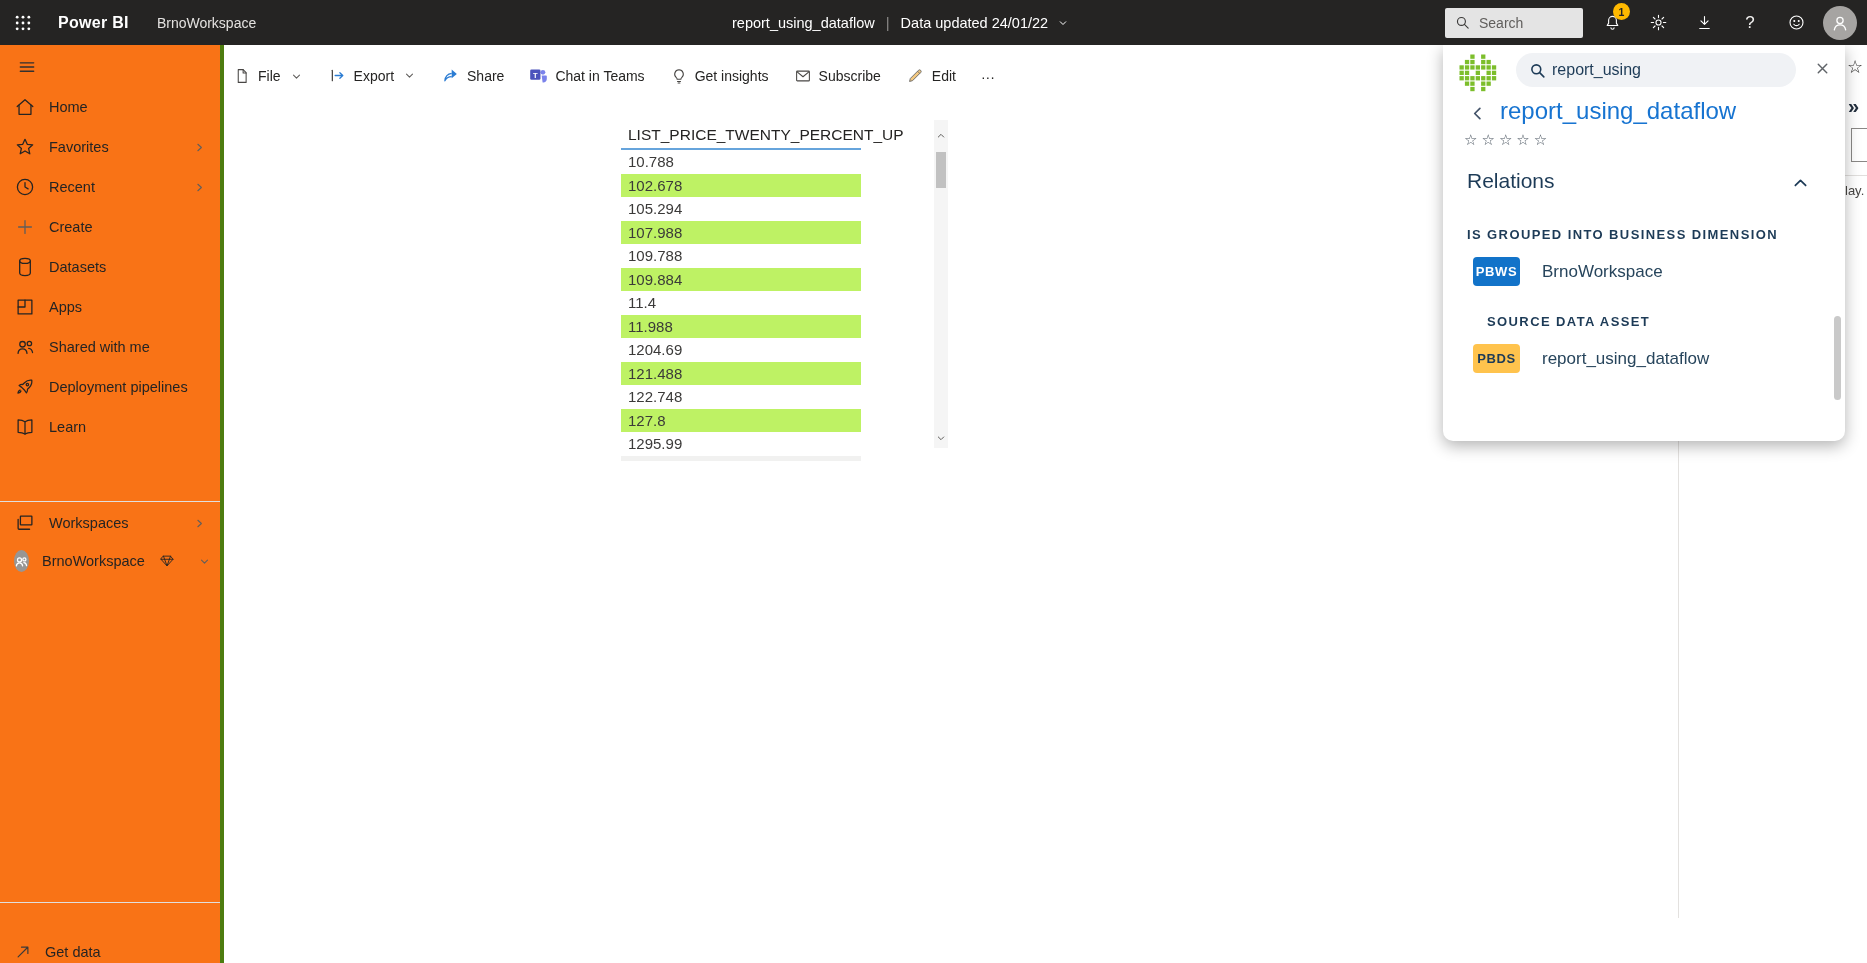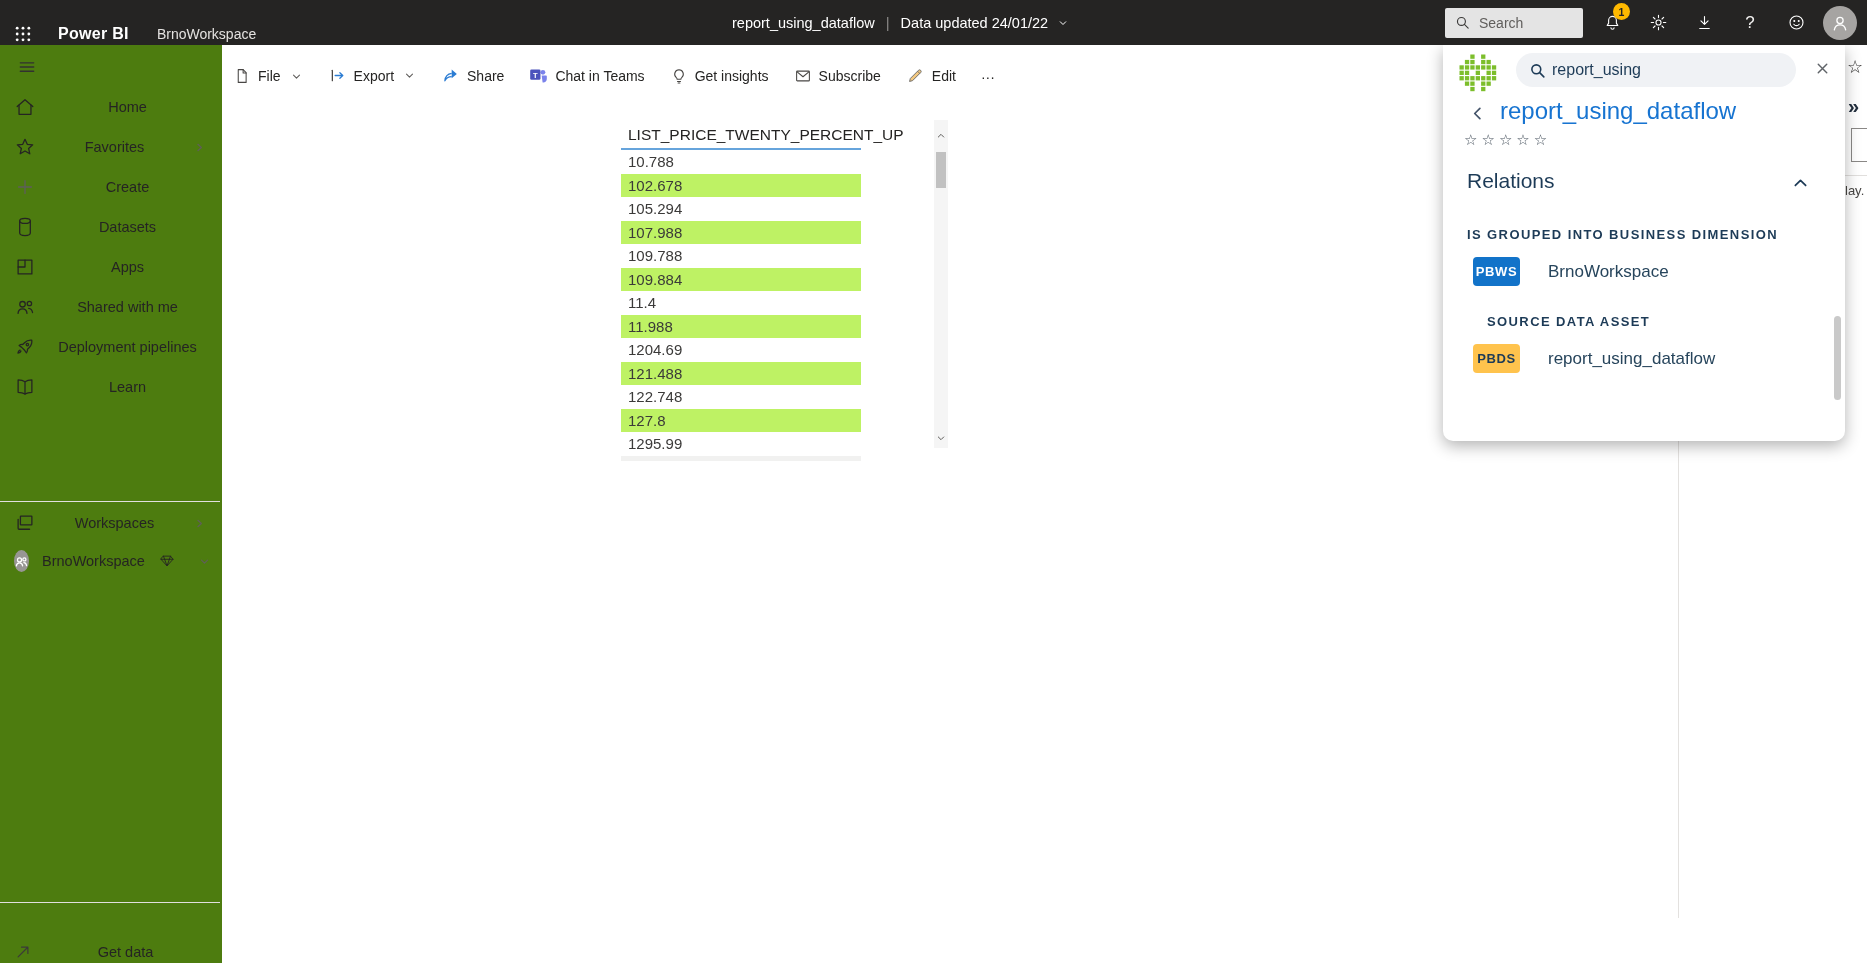--- a/index.html
+++ b/index.html
@@ -2,21 +2,21 @@
 <html><head>
 <meta charset="utf-8">
 <style>
   html,body{margin:0;padding:0;background:#d8d8d8;}
   .screen{position:relative;width:1867px;height:963px;background:#ffffff;overflow:hidden;
           font-family:"Liberation Sans",sans-serif;color:#252423;}
   svg{display:block}
 
   
   .topbar{position:absolute;left:0;top:0;width:100%;height:45px;background:#252423;color:#fff;z-index:30;}
-  .tb-left{position:absolute;left:0;top:0;height:45px;display:flex;align-items:center;margin-top:11px;}
+  .tb-left{position:absolute;left:0;top:0;height:45px;display:flex;align-items:center;}
   .waffle{width:46px;height:45px;display:flex;align-items:center;justify-content:center;cursor:pointer;}
   .app-name{font-size:16px;font-weight:700;letter-spacing:.3px;margin-left:12px;}
   .tb-ws{font-size:14px;color:#e4e2e0;margin-left:28px;}
   .tb-center{position:absolute;left:732px;top:0;height:45px;display:flex;align-items:center;font-size:14.5px;}
   .tb-sep{color:#8a8886;margin:0 11px;font-size:15px;}
   .tb-chev{margin-left:9px;}
   .tb-right{position:absolute;right:0;top:0;height:45px;display:flex;align-items:center;}
   .search-box{width:120px;height:30px;background:#e4e4e4;border-radius:2px;display:flex;align-items:center;
               padding:0 9px;gap:8px;margin-right:6px;}
   .search-box .ph{color:#605e5c;font-size:14px;}
@@ -28,21 +28,21 @@
           justify-content:center;margin:0 10px 0 4px;}
 
   
   .toolbar{position:absolute;left:221px;top:45px;right:0;height:40px;background:#fff;display:flex;
            align-items:flex-end;padding-left:12px;gap:25px;}
   .tool-item{display:flex;align-items:center;gap:7px;font-size:14px;color:#252423;cursor:pointer;white-space:nowrap;}
   .tool-item .chv{margin-left:2px;}
   .tb-star{position:absolute;left:1847px;top:56px;font-size:18px;color:#323130;z-index:2;}
 
   
-  .sidebar{position:absolute;left:0;top:45px;bottom:0;width:220px;background:#4d7c0f;border-right:2px solid #4d7c0f;text-align:center;}
+  .sidebar{position:absolute;left:0;top:45px;bottom:0;width:220px;background:#f97316;border-right:4px solid #4d7c0f;}
   .hamburger{position:absolute;left:13px;top:9px;width:28px;height:26px;display:flex;align-items:center;justify-content:center;cursor:pointer;}
   .side-list{position:absolute;left:0;top:42px;right:0;}
   .side-item{height:40px;display:flex;align-items:center;padding:0 14px;gap:13px;font-size:14.5px;color:#252423;cursor:pointer;}
   .side-item .lbl{flex:1;}
   .side-div{position:absolute;left:0;right:0;height:1px;background:#e1dfdd;}
   .side-abs{position:absolute;left:0;right:0;}
   .ws-avatar{width:22px;height:22px;border-radius:50%;background:#989694;display:flex;align-items:center;justify-content:center;}
   .gem{margin-right:9px;}
 
   
@@ -71,21 +71,21 @@
           display:flex;align-items:center;padding:0 12px;gap:3px;box-sizing:border-box;}
   .p-pill input{border:none;outline:none;background:transparent;font-size:16px;color:#1d3b57;width:200px;
                 font-family:"Liberation Sans",sans-serif;}
   .p-close{position:absolute;left:371px;top:15px;color:#5f6368;cursor:pointer;}
   .p-back{position:absolute;left:25px;top:59px;cursor:pointer;color:#44546a;}
   .p-title{position:absolute;left:57px;top:52px;font-size:24px;color:#1774D1;cursor:pointer;}
   .p-stars{position:absolute;left:21px;top:86px;font-size:15px;letter-spacing:4px;color:#4a5560;cursor:pointer;}
   .p-section{position:absolute;left:24px;top:124px;font-size:21px;font-weight:500;color:#1d3b57;}
   .p-collapse{position:absolute;left:348px;top:129px;color:#1d3b57;cursor:pointer;}
   .p-group-head{position:absolute;left:24px;font-size:13px;font-weight:700;letter-spacing:1.4px;color:#1d3b57;}
-  .p-rel{position:absolute;left:30px;display:flex;align-items:center;gap:28px;}
+  .p-rel{position:absolute;left:30px;display:flex;align-items:center;gap:22px;}
   .p-badge{width:47px;height:29px;border-radius:4px;display:flex;align-items:center;justify-content:center;
            font-size:13px;font-weight:700;letter-spacing:.6px;}
   .p-rel-label{font-size:17px;color:#27455c;cursor:pointer;}
   .p-scroll{position:absolute;left:391px;top:271px;width:7px;height:84px;border-radius:4px;background:#c9c9c9;cursor:pointer;}
 </style>
 </head>
 <body>
 
 <div class="screen">
 
@@ -277,20 +277,34 @@
           </span>
           <span class="lbl">Home</span>
         </div>
         <div class="side-item">
           <span>
             <svg width="22" height="22" viewBox="0 0 24 24" fill="none" stroke="currentColor" stroke-width="1.4" stroke-linecap="round" stroke-linejoin="round">
               <path d="M12 3.6l2.47 5.46 5.93.55-4.47 3.96 1.3 5.83L12 16.3l-5.23 3.1 1.3-5.83L3.6 9.61l5.93-.55z"></path>
             </svg>
           </span>
           <span class="lbl">Favorites</span>
+          <span>
+            <svg width="13" height="13" viewBox="0 0 24 24" fill="none" stroke="currentColor" stroke-width="1.4" stroke-linecap="round" stroke-linejoin="round" style="color:#605e5c;stroke-width:2">
+              <path d="M9 6l6.5 6L9 18"></path>
+            </svg>
+          </span>
+        </div>
+        <div class="side-item">
+          <span>
+            <svg width="22" height="22" viewBox="0 0 24 24" fill="none" stroke="currentColor" stroke-width="1.4" stroke-linecap="round" stroke-linejoin="round">
+              <circle cx="12" cy="12" r="8.3"></circle>
+              <path d="M12 7.2V12l3.4 2"></path>
+            </svg>
+          </span>
+          <span class="lbl">Recent</span>
           <span>
             <svg width="13" height="13" viewBox="0 0 24 24" fill="none" stroke="currentColor" stroke-width="1.4" stroke-linecap="round" stroke-linejoin="round" style="color:#605e5c;stroke-width:2">
               <path d="M9 6l6.5 6L9 18"></path>
             </svg>
           </span>
         </div>
         <div class="side-item">
           <span>
             <svg width="22" height="22" viewBox="0 0 24 24" fill="none" stroke="currentColor" stroke-width="1.4" stroke-linecap="round" stroke-linejoin="round" style="color:#5f5e5c">
               <path d="M12 5v14M5 12h14"></path>

